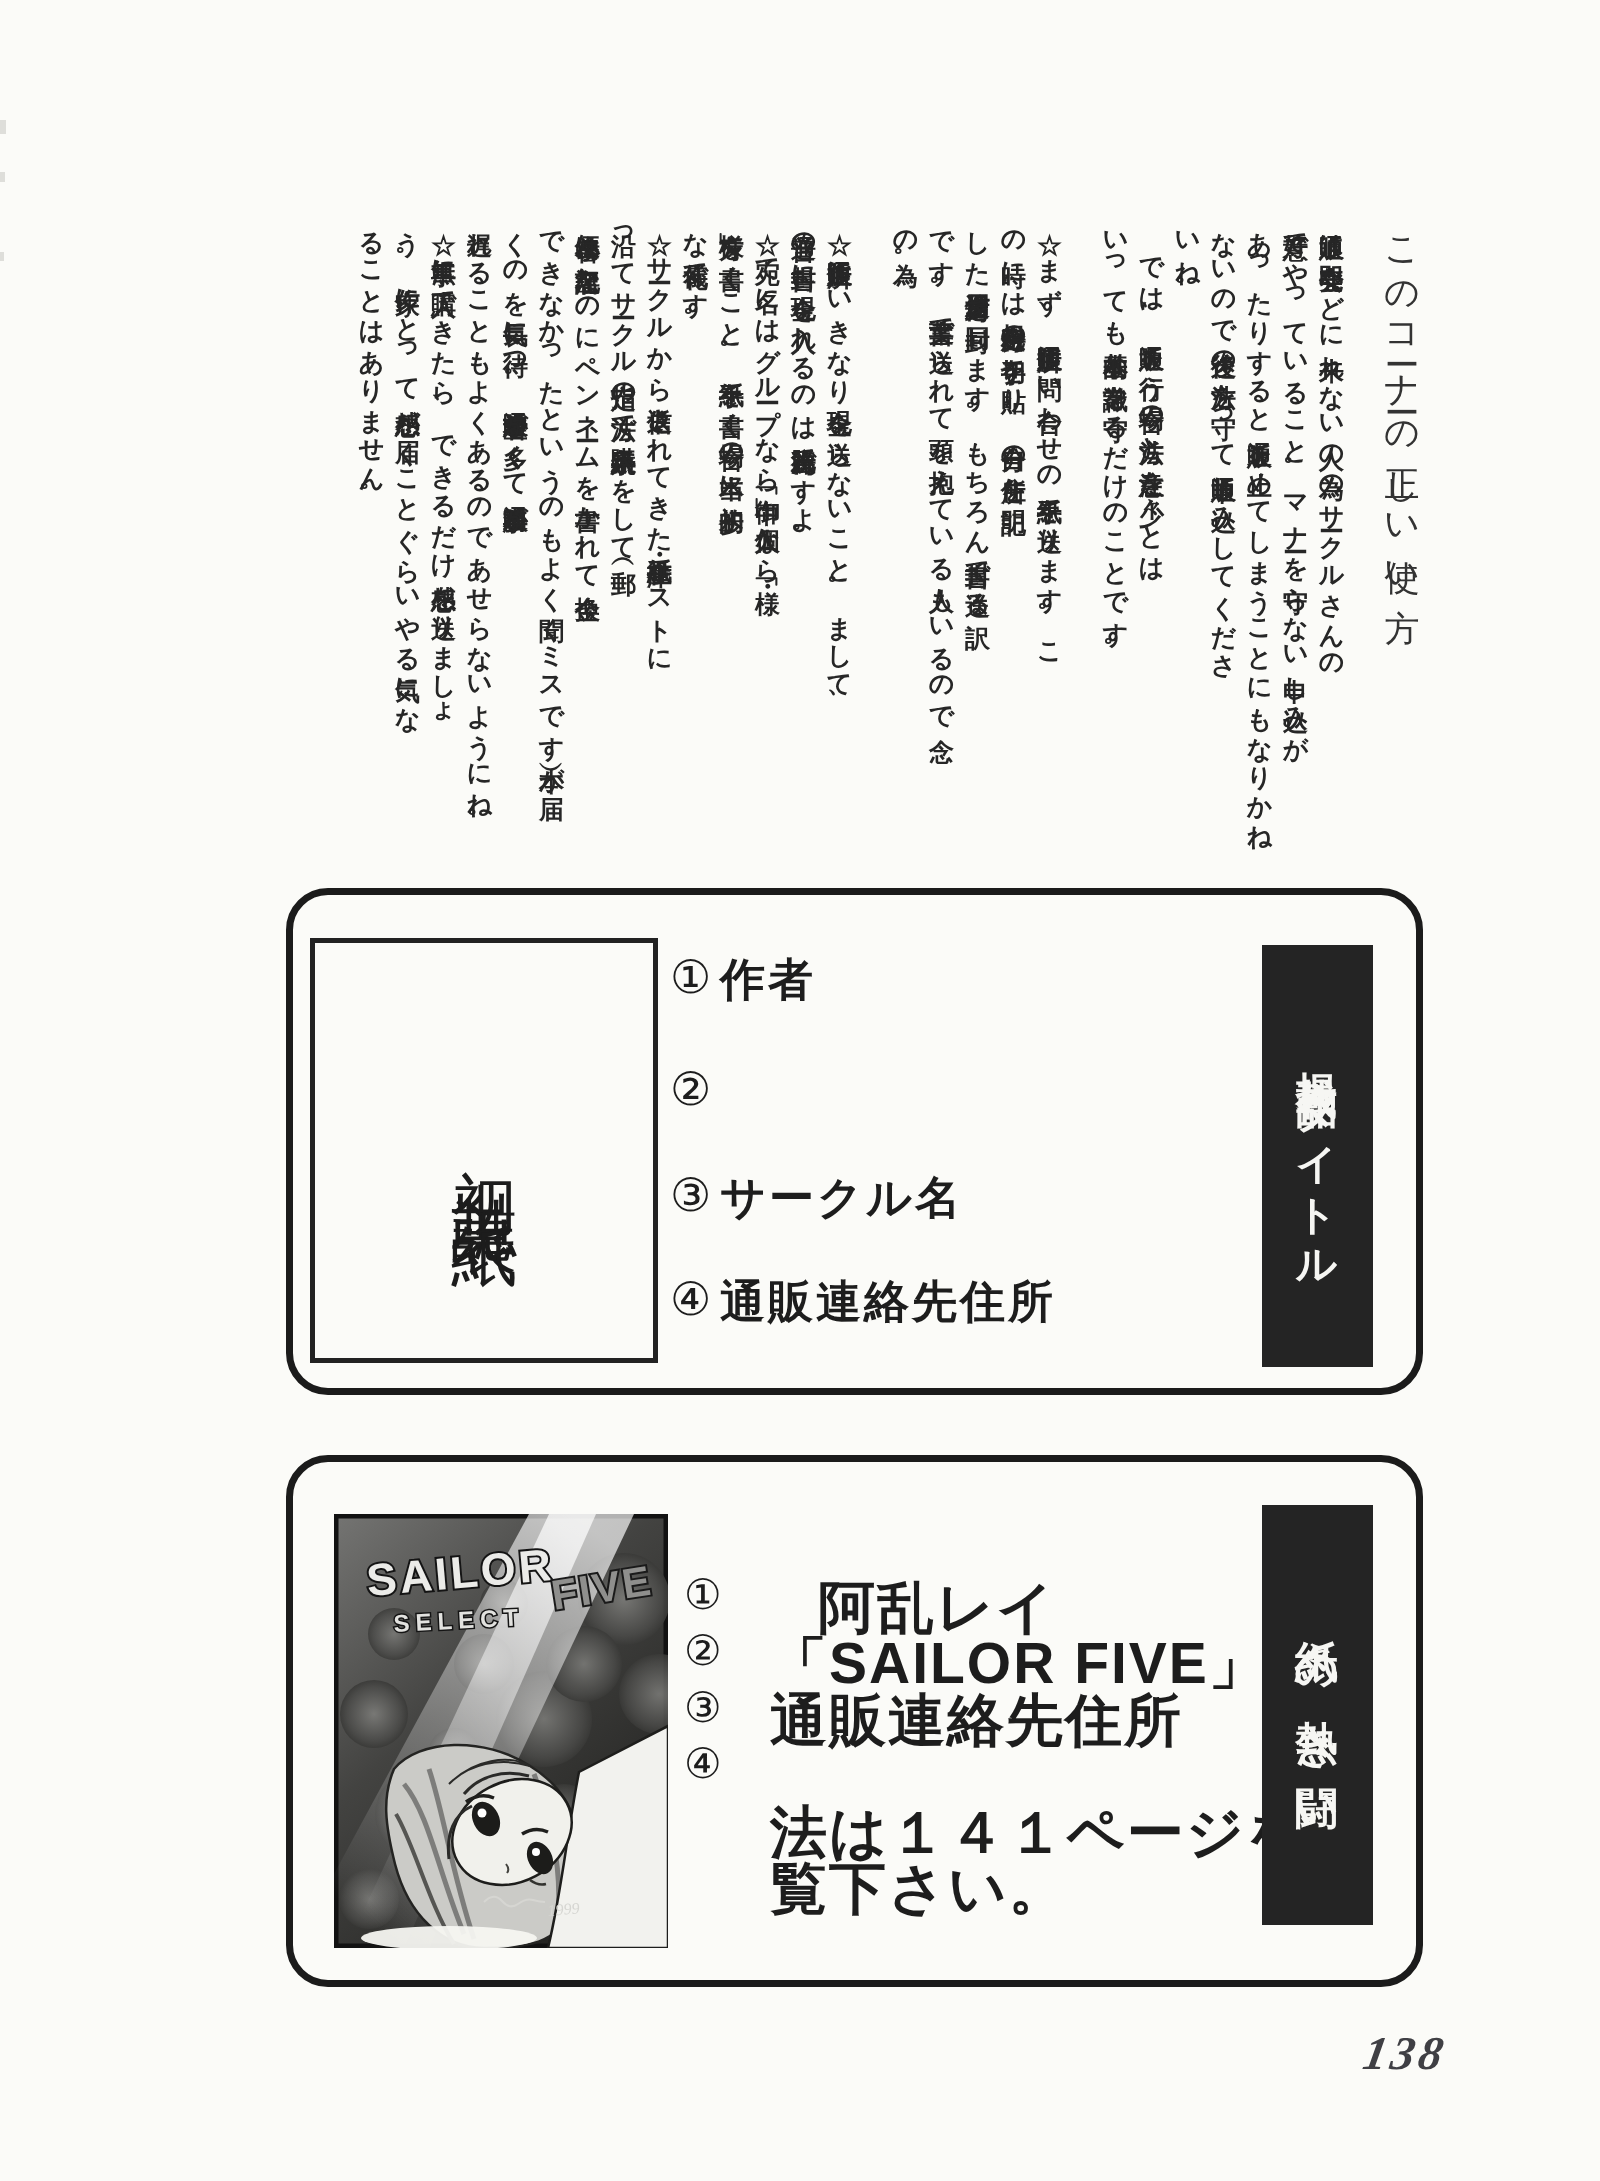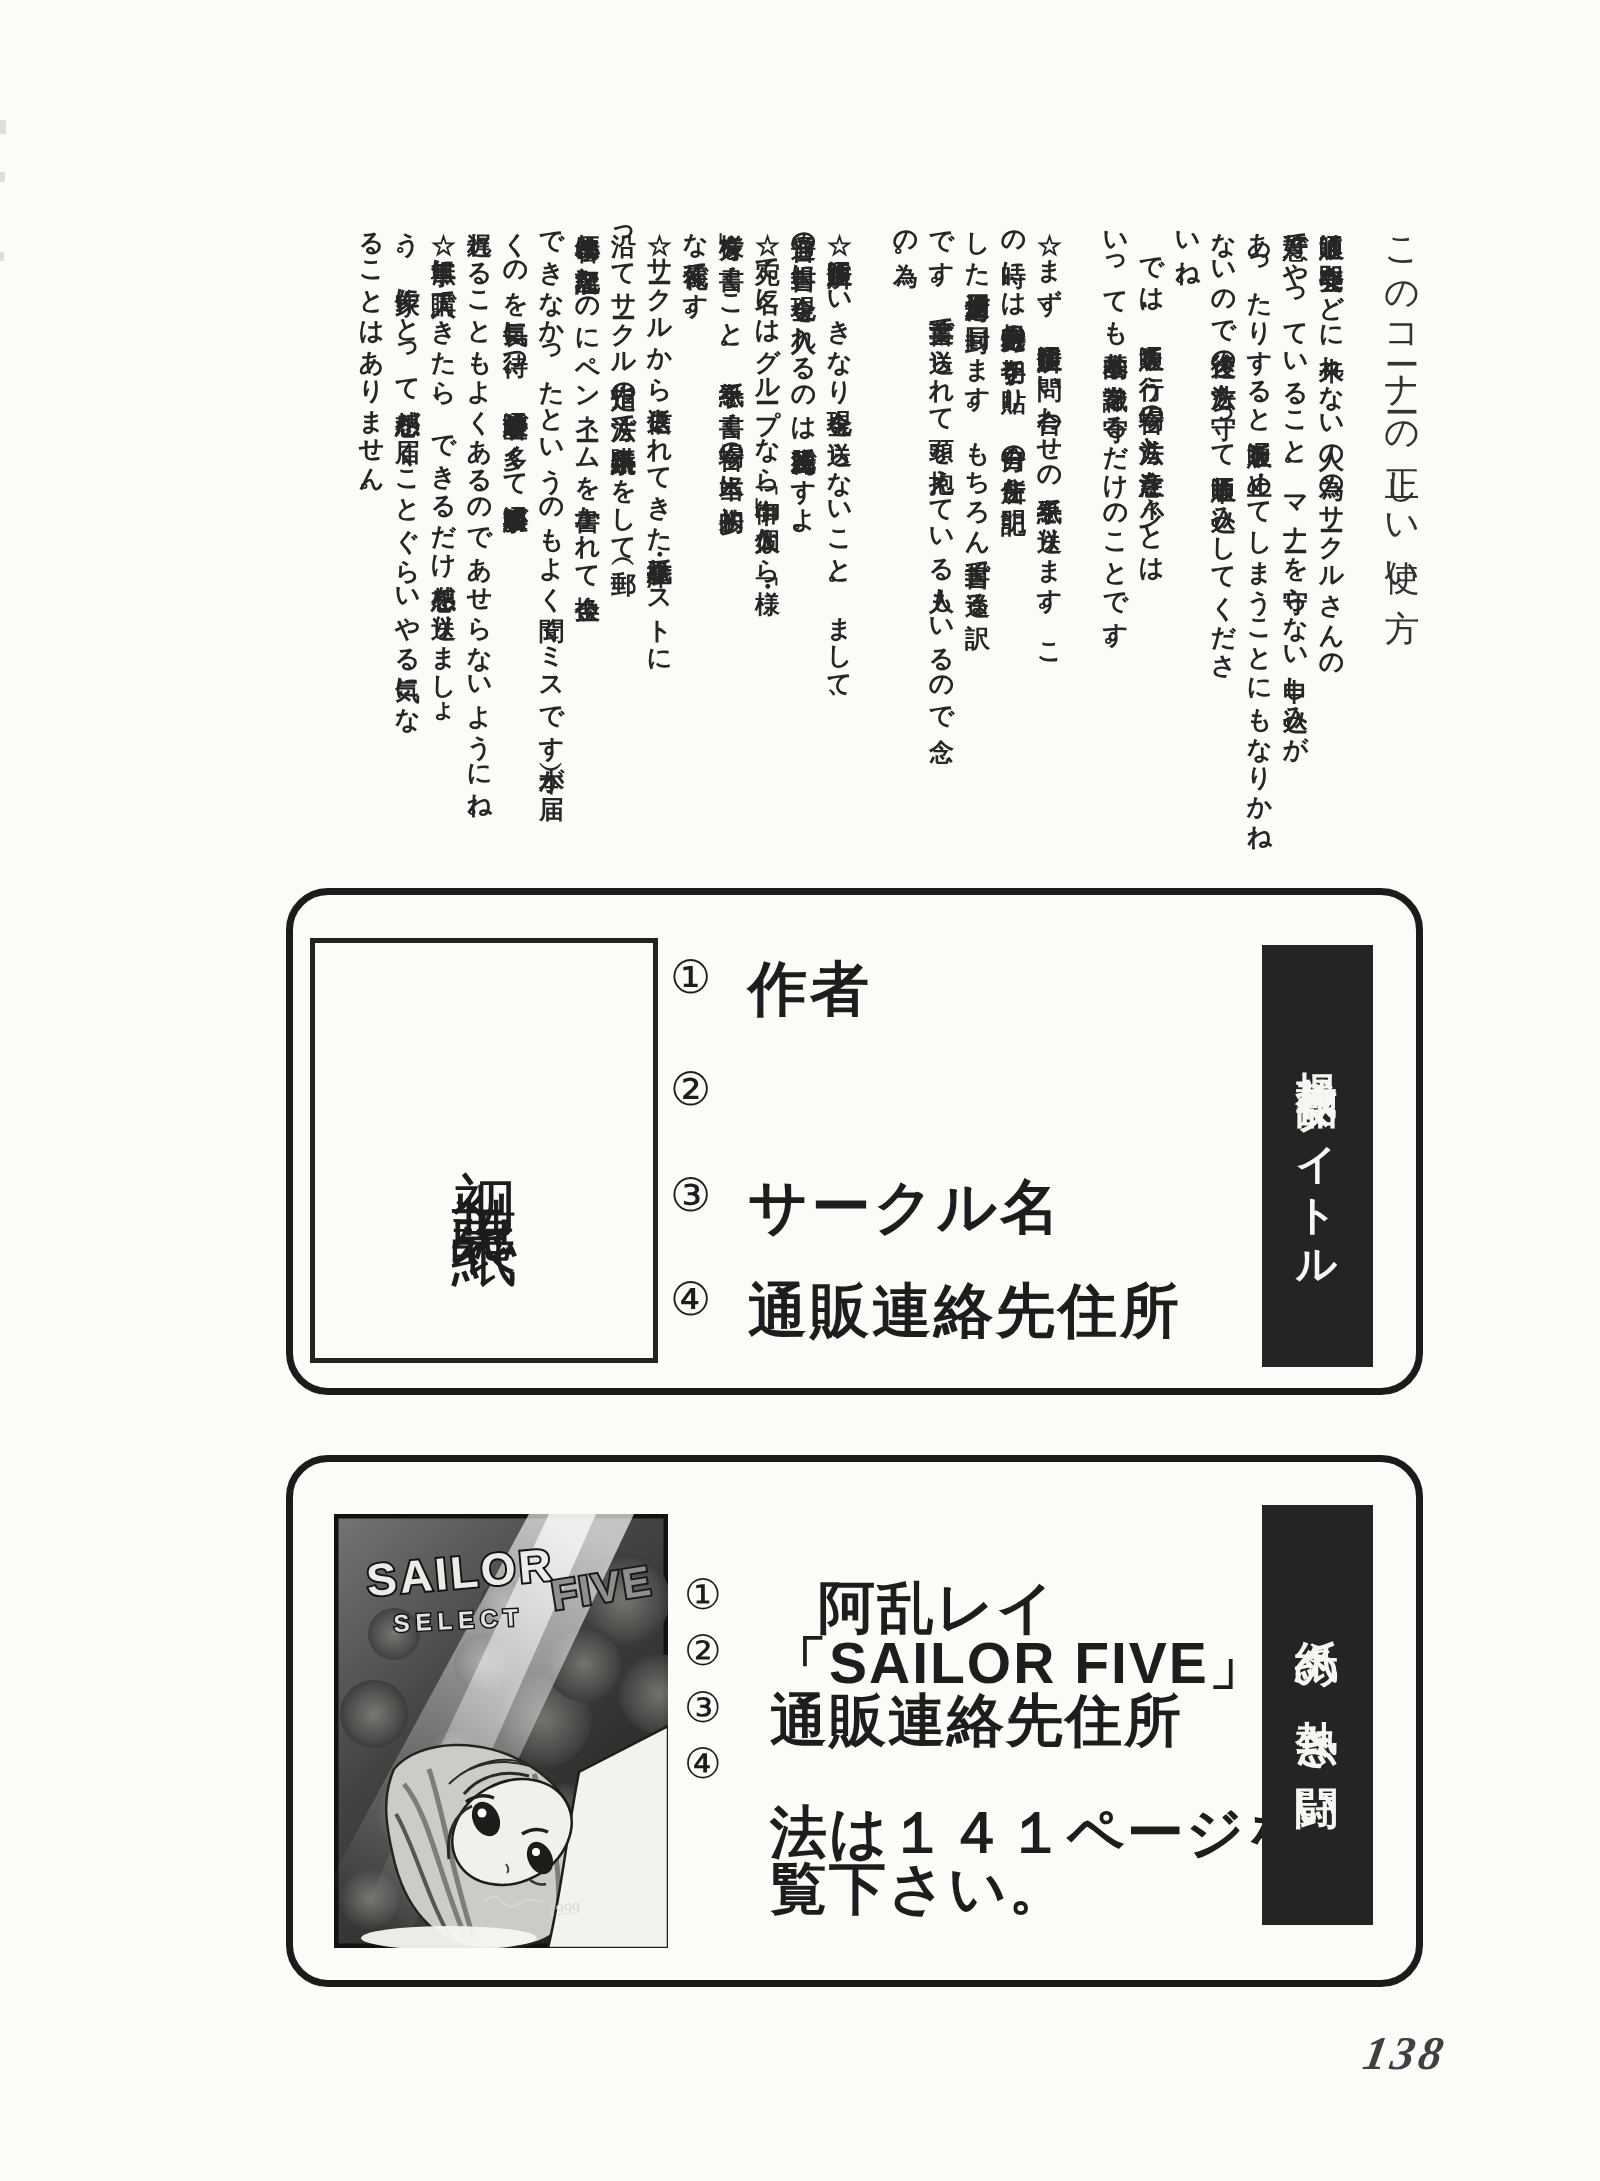--- a/index.html
+++ b/index.html
@@ -33,21 +33,21 @@
 
   .sample-rect{position:absolute;left:17px;top:43px;width:348px;height:425px;
                border:5px solid #222;box-sizing:border-box;
                display:flex;align-items:center;justify-content:center;background:#fbfbf8;}
   .sample-text{writing-mode:vertical-rl;text-orientation:mixed;
                font-family:"Liberation Serif",serif;font-size:66px;letter-spacing:14px;color:#1c1c1c;}
 
   .legend-list,.entry-list{position:absolute;inset:0;}
   .legend-row{position:absolute;left:377px;display:flex;align-items:flex-start;}
   .legend-row .num{font-size:46px;width:50px;flex:none;color:#1d1d1d;}
-  .legend-row .lbl{font-size:59px;font-weight:600;letter-spacing:3px;color:#1d1d1d;margin-left:28px;white-space:nowrap;}
+  .legend-row .lbl{font-size:45px;font-weight:600;letter-spacing:3px;color:#1d1d1d;white-space:nowrap;}
   .legend-row:nth-child(1){top:55px;}
   .legend-row:nth-child(2){top:167px;}
   .legend-row:nth-child(3){top:273px;}
   .legend-row:nth-child(4){top:377px;}
 
   .banner{position:absolute;left:969px;width:111px;background:#242424;
           display:flex;align-items:center;justify-content:center;}
   #legend-box .banner{top:50px;height:422px;}
   #entry-box .banner{top:43px;height:420px;}
   .banner span{writing-mode:vertical-rl;text-orientation:mixed;color:#f6f6f3;font-weight:600;}

